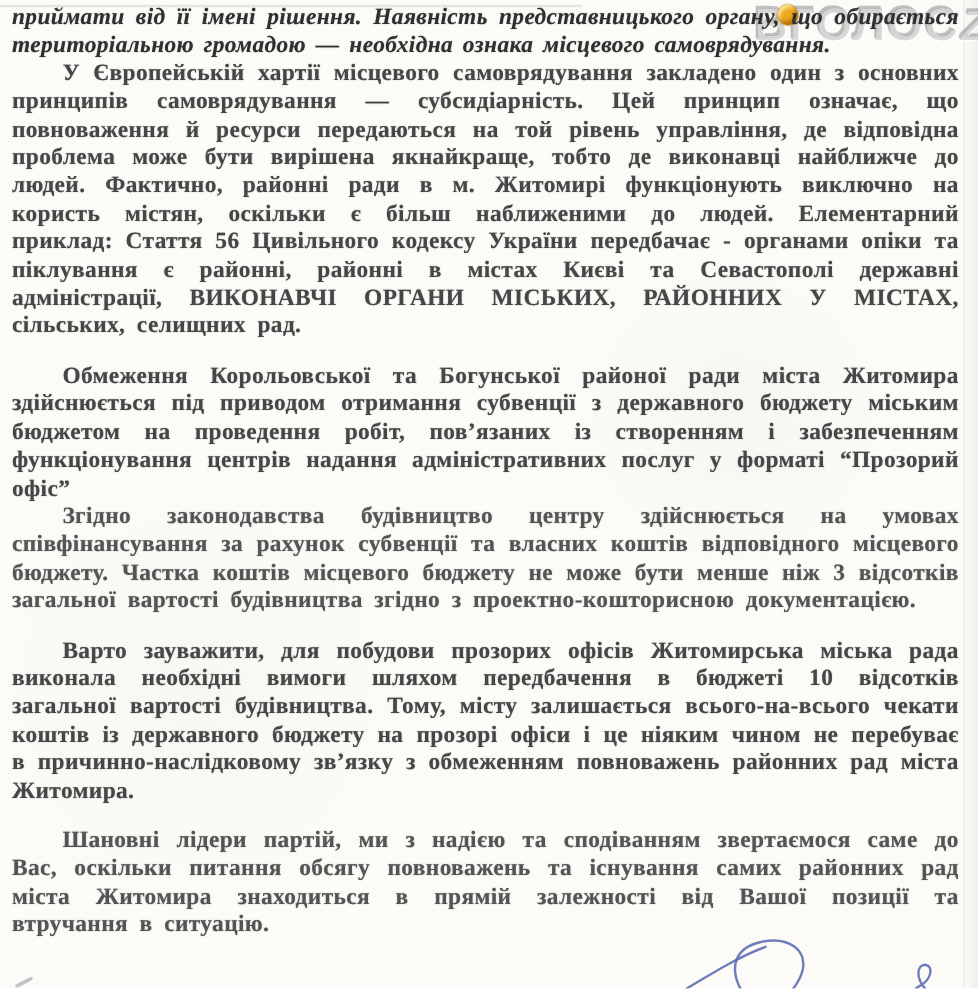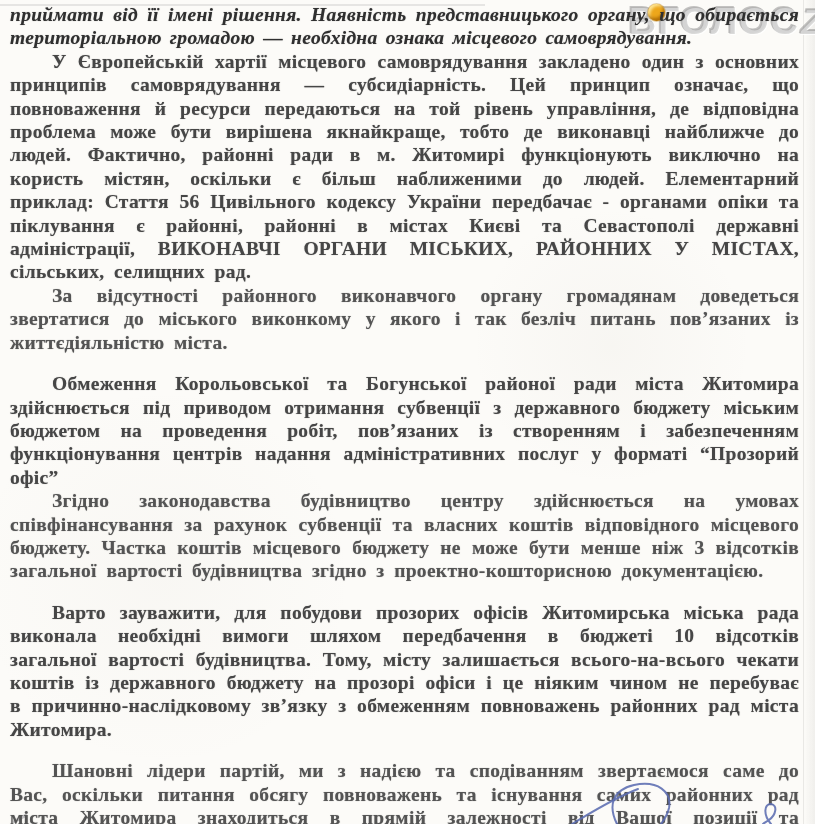--- a/index.html
+++ b/index.html
@@ -103,21 +103,20 @@
   <div class="scan-line-top"></div>
 
   <div class="watermark">
     <span class="wm-text">ВГОЛОС</span><span class="wm-suffix">ZT</span>
     <span class="wm-dot" style="background-color: rgb(237, 167, 27);"></span>
   </div>
 
   <div class="text-block">
     <p class="para intro">приймати від її імені рішення. Наявність представницького органу, що обирається територіальною громадою — необхідна ознака місцевого самоврядування.</p>
     <p class="para indent">У Європейській хартії місцевого самоврядування закладено один з основних принципів самоврядування — субсидіарність. Цей принцип означає, що повноваження й ресурси передаються на той рівень управління, де відповідна проблема може бути вирішена якнайкраще, тобто де виконавці найближче до людей. Фактично, районні ради в м. Житомирі функціонують виключно на користь містян, оскільки є більш наближеними до людей. Елементарний приклад: Стаття 56 Цивільного кодексу України передбачає - органами опіки та піклування є районні, районні в містах Києві та Севастополі державні адміністрації, ВИКОНАВЧІ ОРГАНИ МІСЬКИХ, РАЙОННИХ У МІСТАХ, сільських, селищних рад.</p>
-    <p class="para indent faded">За відсутності районного виконавчого органу громадянам доведеться звертатися до міського виконкому у якого і так безліч питань пов’язаних із життєдіяльністю міста.</p>
     <p class="para indent gap">Обмеження Корольовської та Богунської районої ради міста Житомира здійснюється під приводом отримання субвенції з державного бюджету міським бюджетом на проведення робіт, пов’язаних із створенням і забезпеченням функціонування центрів надання адміністративних послуг у форматі “Прозорий офіс”</p>
     <p class="para indent faded">Згідно законодавства будівництво центру здійснюється на умовах співфінансування за рахунок субвенції та власних коштів відповідного місцевого бюджету. Частка коштів місцевого бюджету не може бути менше ніж 3 відсотків загальної вартості будівництва згідно з проектно-кошторисною документацією.</p>
     <p class="para indent gap">Варто зауважити, для побудови прозорих офісів Житомирська міська рада виконала необхідні вимоги шляхом передбачення в бюджеті 10 відсотків загальної вартості будівництва. Тому, місту залишається всього-на-всього чекати коштів із державного бюджету на прозорі офіси і це ніяким чином не перебуває в причинно-наслідковому зв’язку з обмеженням повноважень районних рад міста Житомира.</p>
     <p class="para indent gap faded">Шановні лідери партій, ми з надією та сподіванням звертаємося саме до Вас, оскільки питання обсягу повноважень та існування самих районних рад міста Житомира знаходиться в прямій залежності від Вашої позиції та втручання в ситуацію.</p>
   </div>
 
   <svg class="signature" width="280" height="54" viewBox="0 0 280 54" xmlns="http://www.w3.org/2000/svg">
     <path d="M 52 54 C 72 42 94 28 118 19" stroke="#5b6cb0"></path>
     <path d="M 97 54 C 88 36 92 20 114 15 C 138 10 152 22 149 38 C 147.5 45 144 50 141 54" stroke="#5b6cb0"></path>
     <path d="M 251 54 C 243 45 244 34 251 34 C 258 35 256 45 249 50 C 246 52 244 53 243 54" stroke="#5b6cb0"></path>

